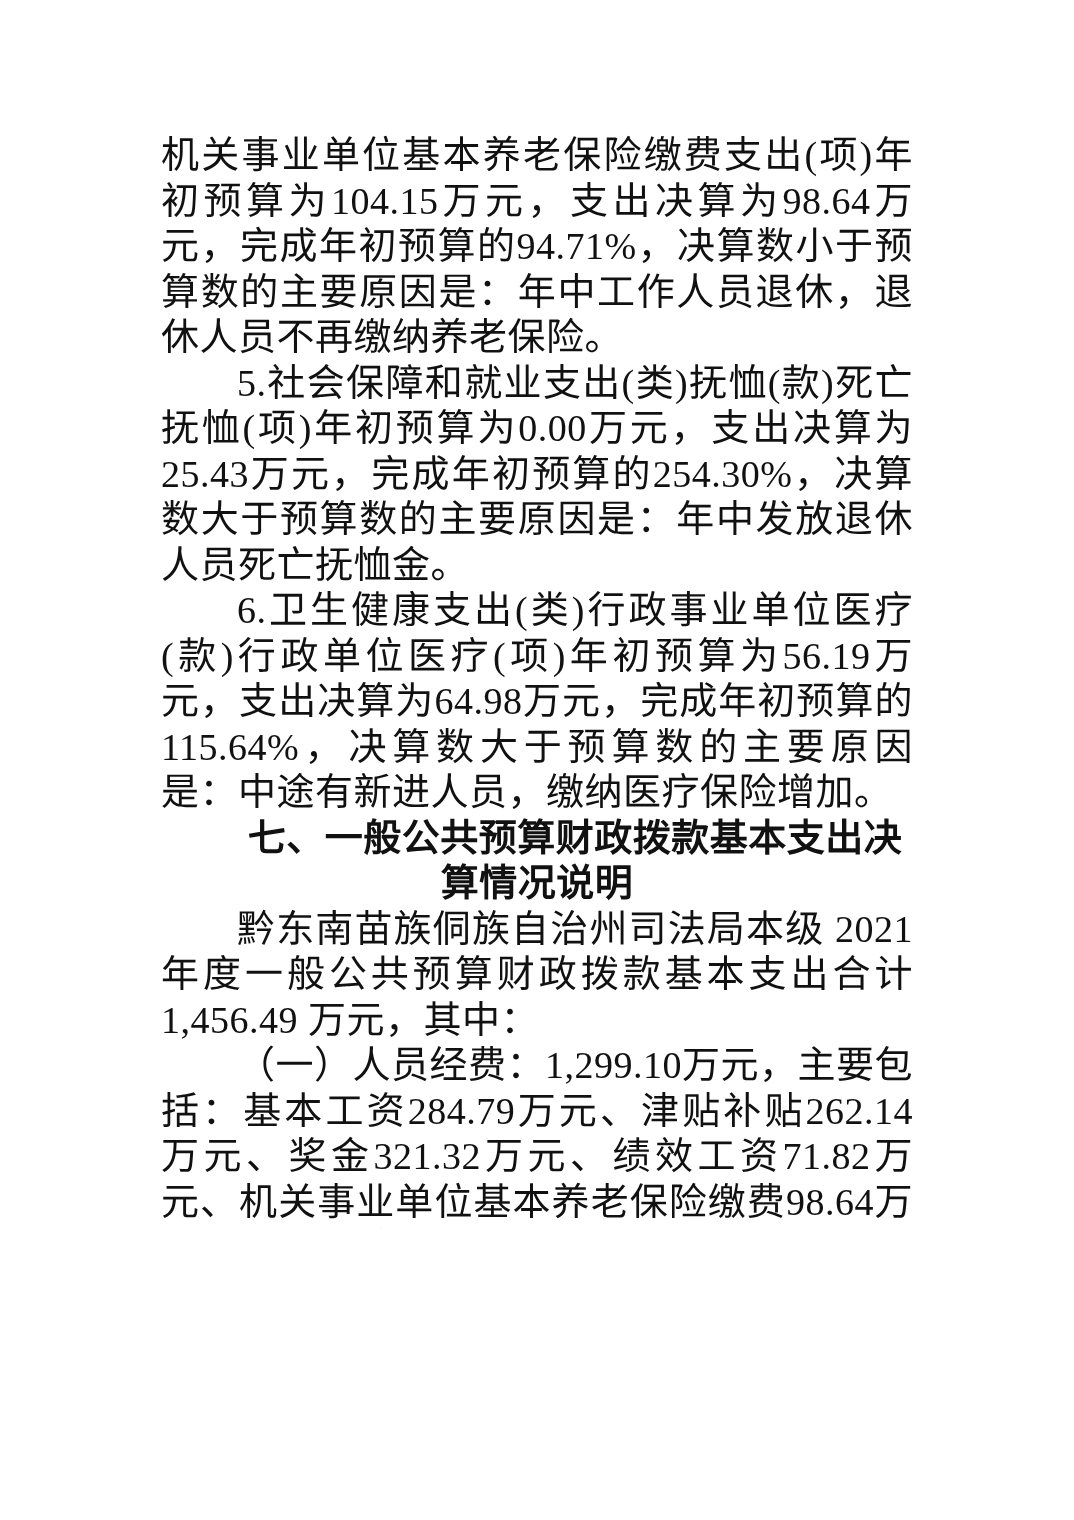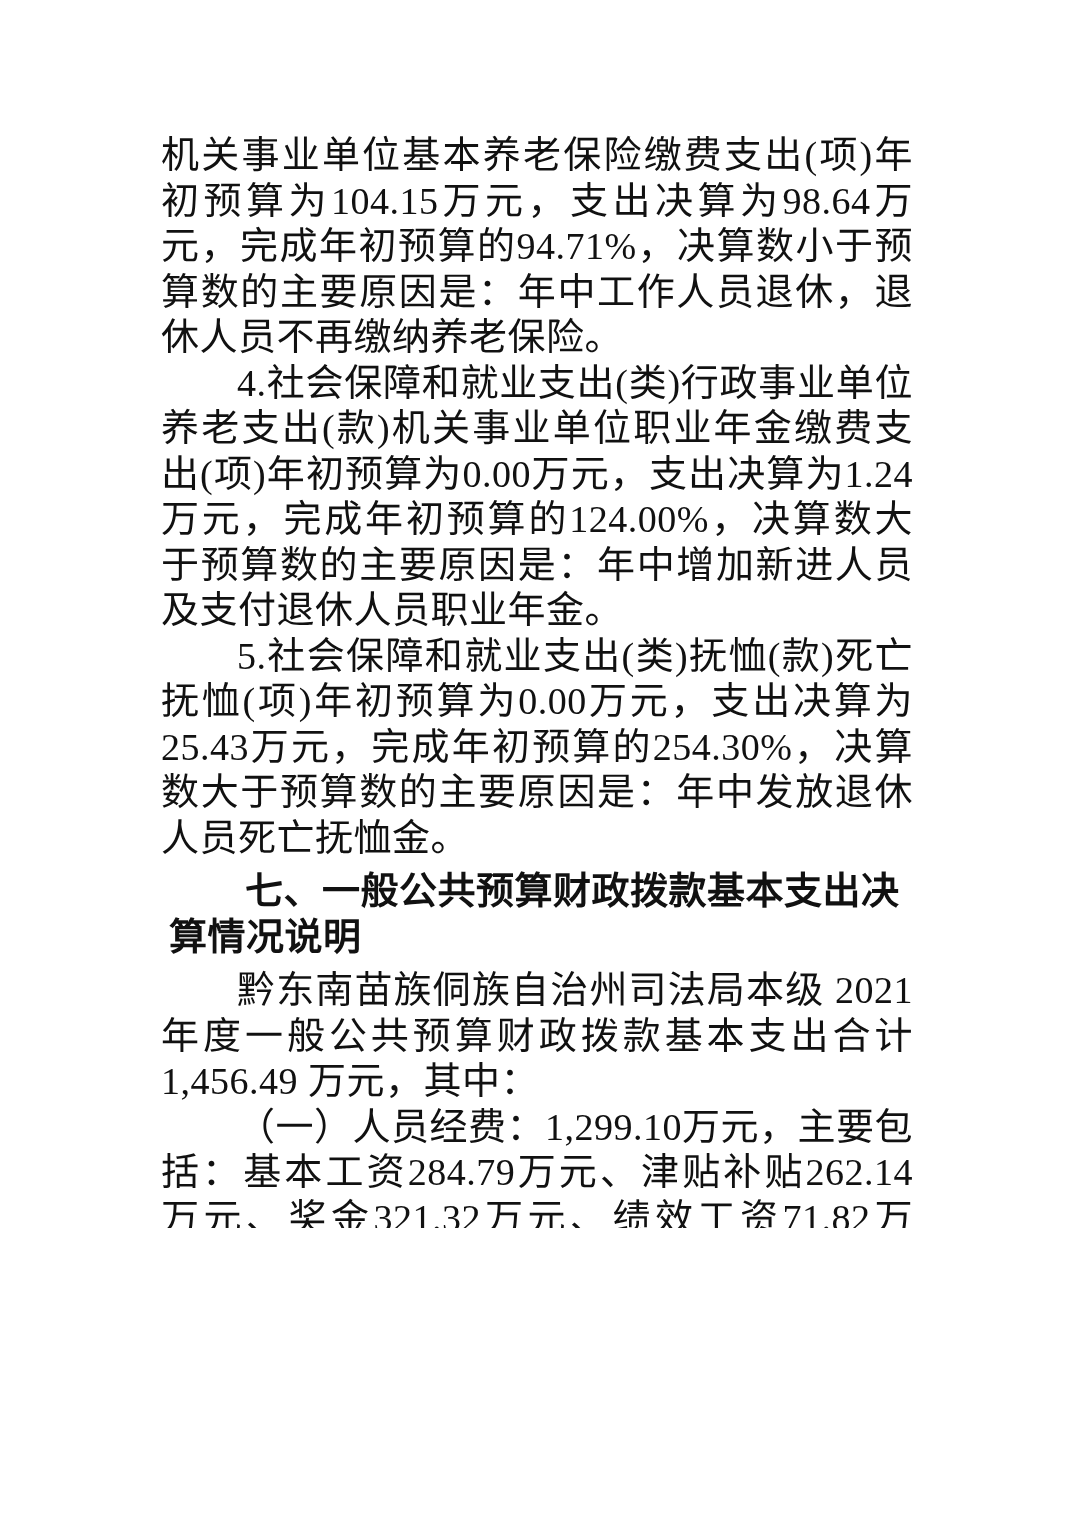--- a/index.html
+++ b/index.html
@@ -23,37 +23,38 @@
   .para {
     margin: 0;
     text-indent: 76px;           
     text-align: justify;
     letter-spacing: 0.5px;
   }
   .para.no-indent {
     text-indent: 0;              
   }
   .heading {
-    margin: 8px;
+    margin: 0;
     text-indent: 76px;
     font-weight: bold;
     font-family: "Liberation Sans", "DejaVu Sans", sans-serif;
     letter-spacing: 0.5px;
+    text-align: center;
   }
 </style>
 </head>
 <body>
 
 <div class="page">
   <p class="para no-indent">机关事业单位基本养老保险缴费支出(项)年初预算为104.15万元，支出决算为98.64万元，完成年初预算的94.71%，决算数小于预算数的主要原因是：年中工作人员退休，退休人员不再缴纳养老保险。</p>
 
-  <p class="para">4.社会保障和就业支出(类)行政事业单位养老支出(款)机关事业单位职业年金缴费支出(项)年初预算为0.00万元，支出决算为1.24万元，完成年初预算的124.00%，决算数大于预算数的主要原因是：年中增加新进人员及支付退休人员职业年金。</p>
 
   <p class="para">5.社会保障和就业支出(类)抚恤(款)死亡抚恤(项)年初预算为0.00万元，支出决算为25.43万元，完成年初预算的254.30%，决算数大于预算数的主要原因是：年中发放退休人员死亡抚恤金。</p>
 
+  <p class="para">6.卫生健康支出(类)行政事业单位医疗(款)行政单位医疗(项)年初预算为56.19万元，支出决算为64.98万元，完成年初预算的115.64%，决算数大于预算数的主要原因是：中途有新进人员，缴纳医疗保险增加。</p>
 
 
   <p class="heading">七、一般公共预算财政拨款基本支出决算情况说明</p>
 
   <p class="para">黔东南苗族侗族自治州司法局本级 2021 年度一般公共预算财政拨款基本支出合计 1,456.49 万元，其中：</p>
 
   <p class="para">（一）人员经费：1,299.10万元，主要包括：基本工资284.79万元、津贴补贴262.14万元、奖金321.32万元、绩效工资71.82万元、机关事业单位基本养老保险缴费98.64万元、职业年金缴费1.24万元、职工基本医疗保险缴费60.44</p>
 </div>
 
 </body></html>

